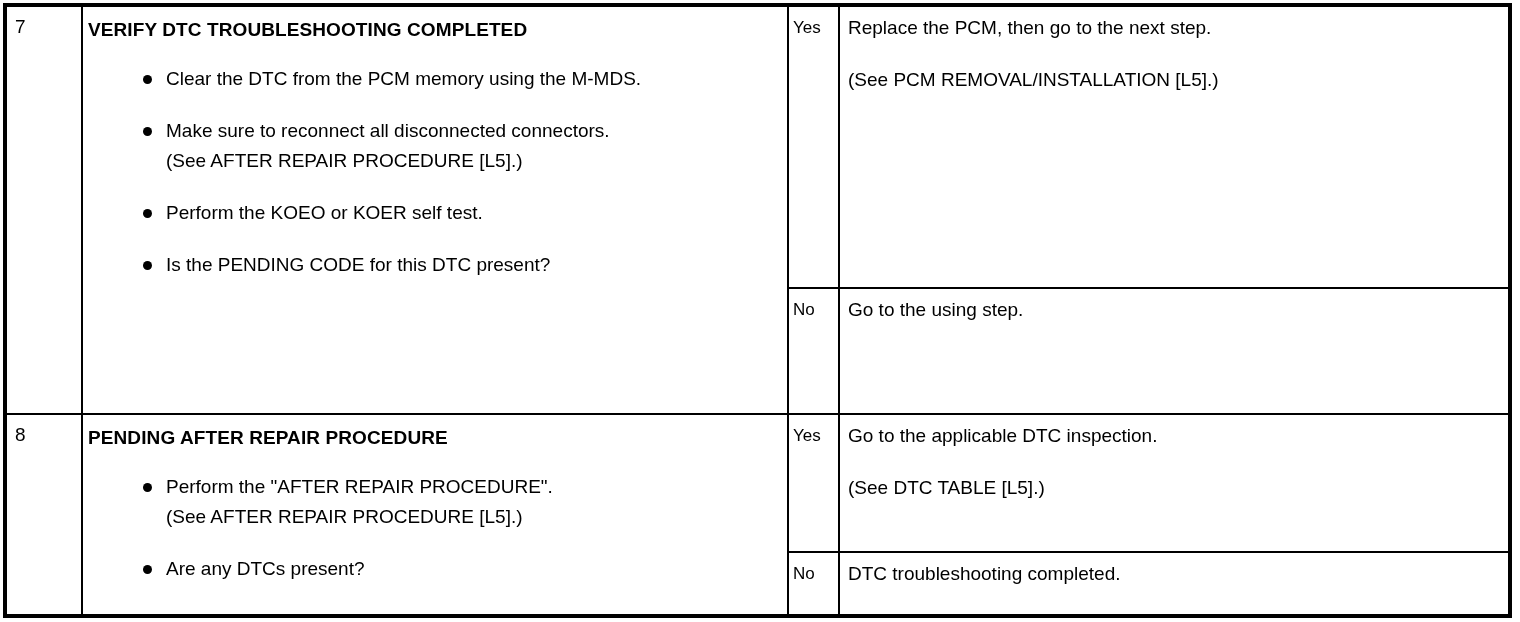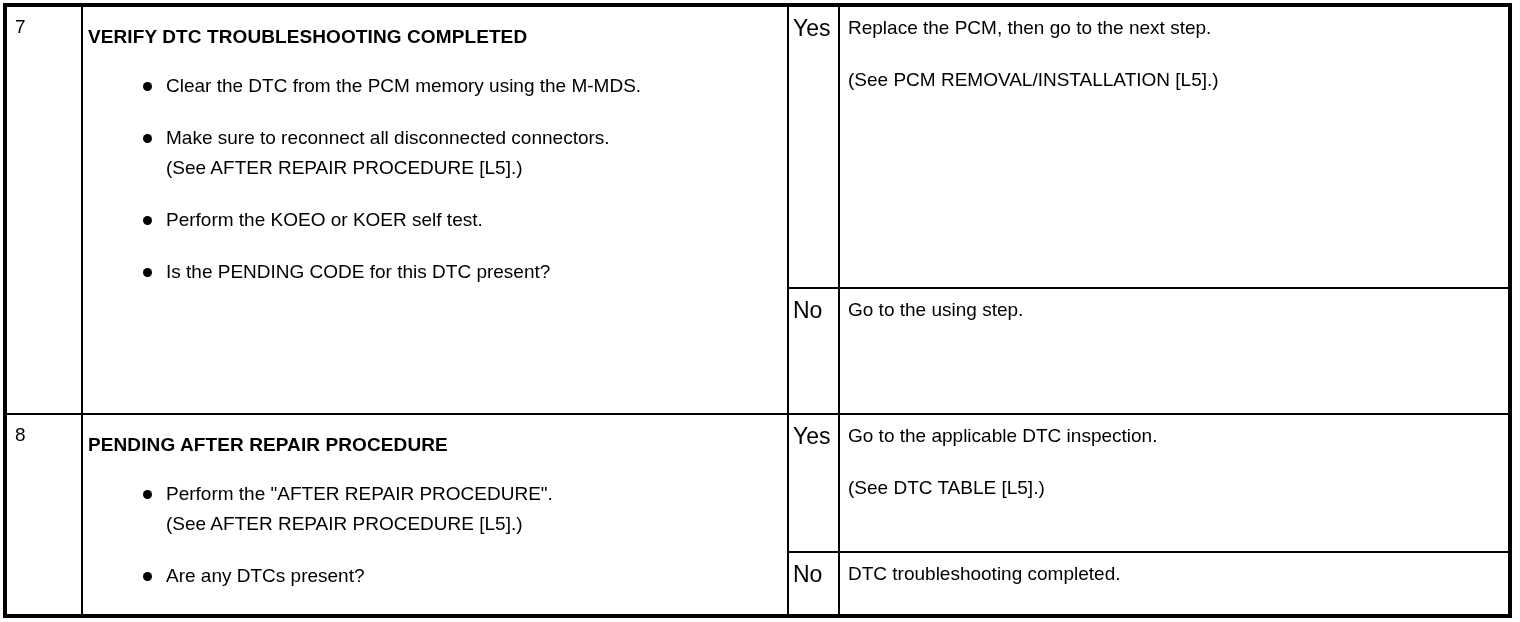--- a/index.html
+++ b/index.html
@@ -59,21 +59,21 @@
     font-size: 19px;
     line-height: 22px;
     letter-spacing: 0.2px;
   }
 
   .col-proc {
     width: 706px;
     flex: 0 0 706px;
     box-sizing: border-box;
     border-right: 2px solid #000;
-    padding: 18px 10px 0 5px;
+    padding: 11px 10px 0 5px;
   }
 
   .col-answer {
     width: 719px;
     flex: 1 1 auto;
     box-sizing: border-box;
     display: flex;
     flex-direction: column;
   }
 
@@ -86,21 +86,21 @@
   .answer-no-7  { height: 124px; }
   .answer-yes-8 { height: 138px; border-bottom: 2px solid #000; }
   .answer-no-8  { height: 63px; }
 
   .ans-label {
     width: 51px;
     flex: 0 0 51px;
     box-sizing: border-box;
     border-right: 2px solid #000;
     padding: 9px 0 0 4px;
-    font-size: 23px;
+    font-size: 17px;
     line-height: 24px;
   }
   .ans-body {
     flex: 1 1 auto;
     box-sizing: border-box;
     padding: 9px 10px 16px 8px;
   }
   .ans-line {
     font-size: 19px;
     line-height: 24px;

